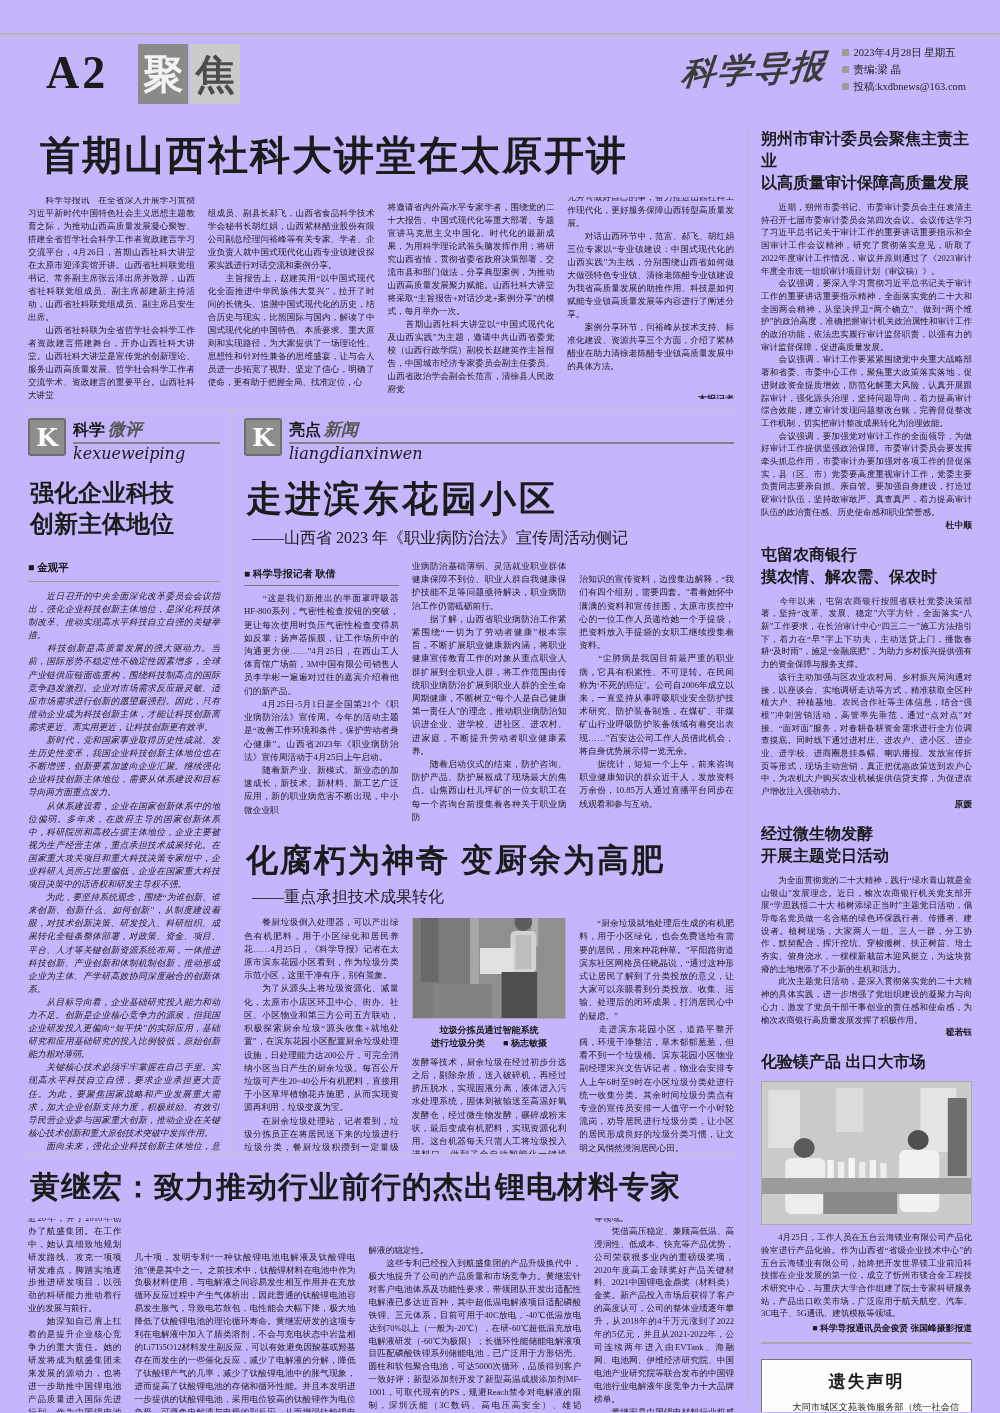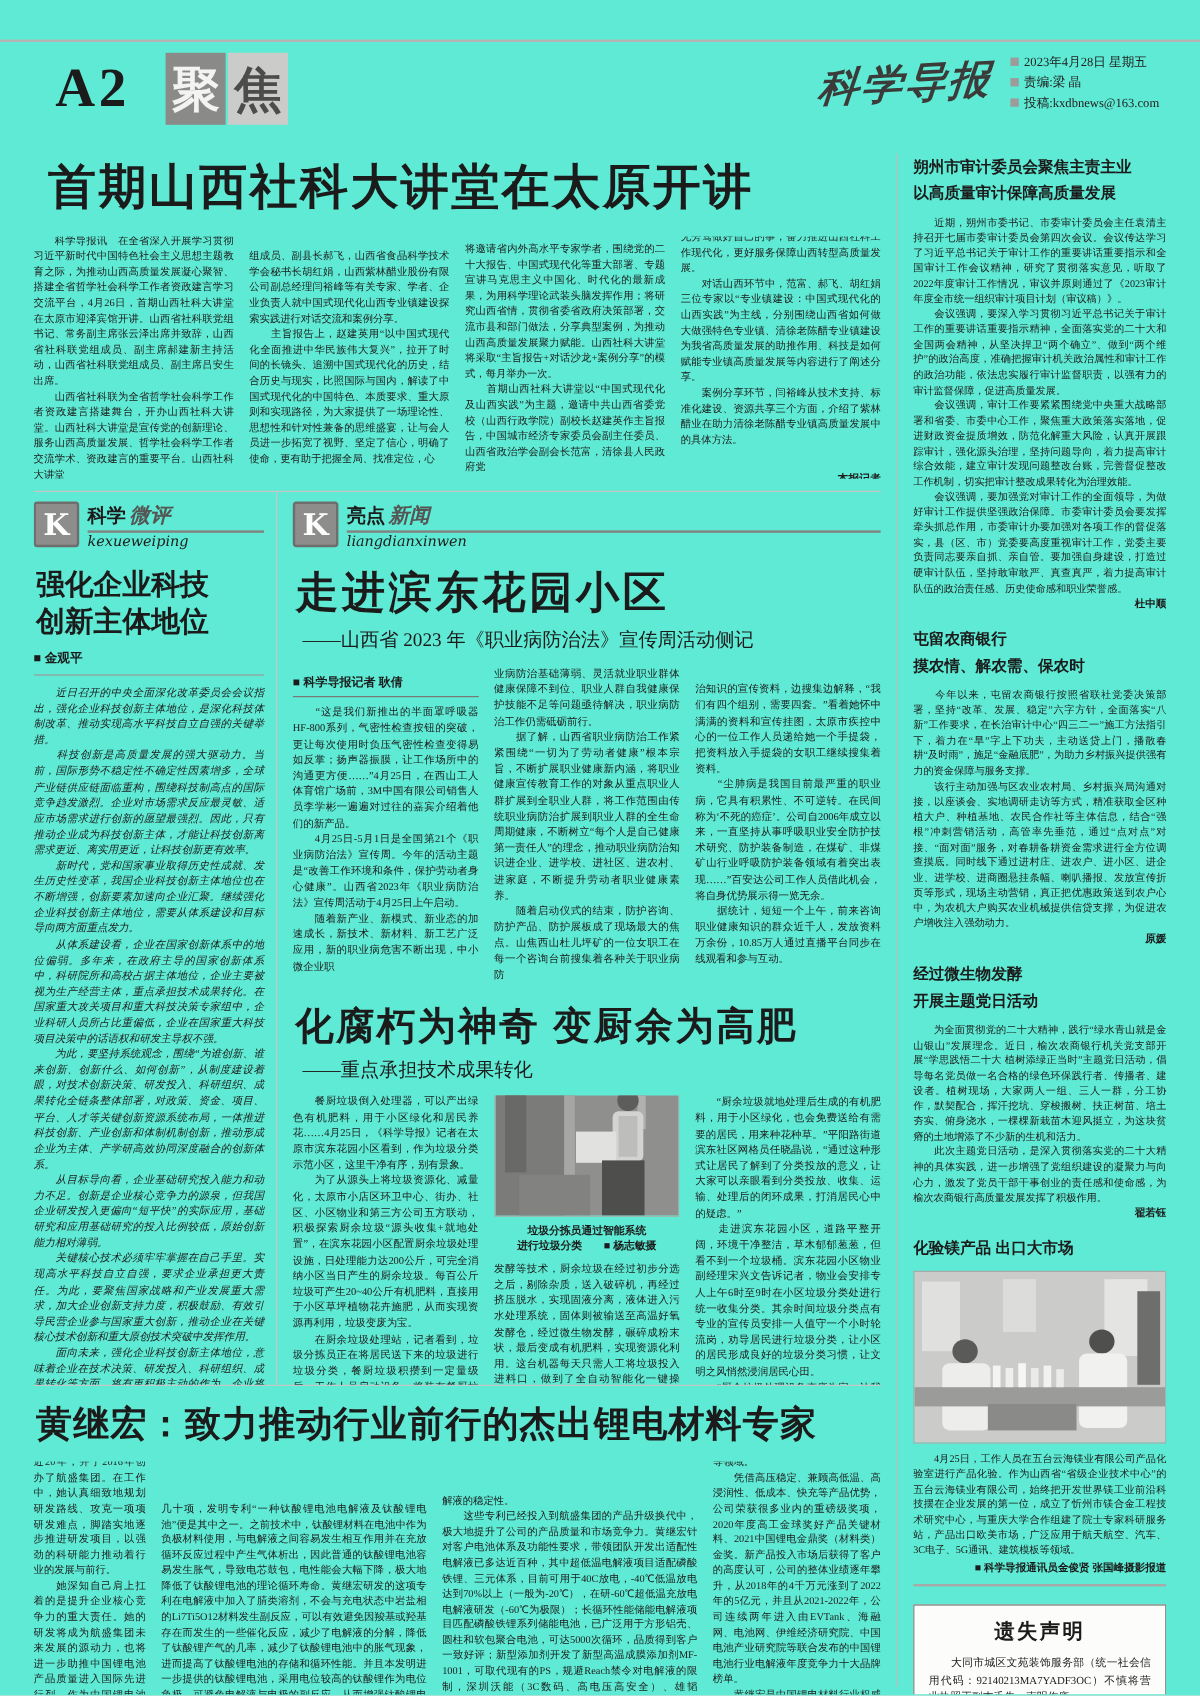--- a/index.html
+++ b/index.html
@@ -1,16 +1,16 @@
 <!DOCTYPE html>
 <html><head>
 <meta charset="utf-8">
 <style>
   html,body{margin:0;padding:0;background:#dcdcda;}
-  .page{position:relative;width:1000px;height:1413px;margin:0 auto;background:#5eead4;color:#1b1b1b;
+  .page{position:relative;width:1000px;height:1413px;margin:0 auto;background:#c4b5fd;color:#1b1b1b;
         font-family:"Liberation Serif",serif;box-sizing:border-box;padding:0 28px;overflow:hidden;}
   .top-rule{position:absolute;top:33px;left:0;right:0;height:2px;background:#b4b4b2;}
   
   .header{display:flex;align-items:flex-start;padding-top:44px;height:74px;}
   .page-label{font-size:46px;font-weight:bold;letter-spacing:3px;line-height:58px;margin-left:18px;}
   .focus-logo{display:flex;margin-left:30px;margin-top:0;}
   .focus-block{width:50px;height:60px;display:flex;align-items:center;justify-content:center;
                font-size:40px;font-weight:bold;font-family:"Liberation Sans",sans-serif;}
   .focus-block.f1{background:#8a8a88;color:#f3f3f1;}
   .focus-block.f2{background:#cbcbc9;color:#4c4c4a;margin-left:2px;}
@@ -39,23 +39,23 @@
   .kx-box{width:192px;flex:none;padding-top:8px;}
   .ld-box{flex:1;min-width:0;border-left:1px solid #c6c6c4;margin-left:10px;padding-left:13px;padding-top:8px;}
   .sec-head{display:flex;align-items:flex-start;}
   .k-logo{width:34px;height:34px;background:#8d8d8b;color:#fdfdfd;font-family:"DejaVu Serif",serif;
           font-weight:bold;font-size:25px;display:flex;align-items:center;justify-content:center;
           border:2px solid #6e6e6c;border-radius:3px;flex:none;}
   .sec-titles{flex:1;margin-left:7px;min-width:0;}
   .sec-row1{display:flex;align-items:baseline;gap:3px;border-bottom:2px solid #828280;padding-bottom:1px;}
   .sec-bold{font-family:"Liberation Sans",sans-serif;font-weight:bold;font-size:16px;}
   .sec-script{font-family:"DejaVu Serif",serif;font-style:italic;font-weight:bold;font-size:17px;color:#555553;}
-  .sec-pinyin{font-family:"DejaVu Serif",serif;font-style:italic;font-size:12px;color:#48484 6;}
+  .sec-pinyin{font-family:"DejaVu Serif",serif;font-style:italic;font-size:16px;color:#48484 6;}
   .kx-title{font-family:"Liberation Sans",sans-serif;font-weight:bold;font-size:24px;line-height:31px;
-            margin:14px 0 8px 2px;white-space:pre-line;}
+            margin:14px 0 22px 2px;white-space:pre-line;}
   .kx-byline{font-size:10.5px;font-weight:bold;font-family:"Liberation Sans",sans-serif;
              border-bottom:1px solid #9a9a98;padding-bottom:6px;margin-bottom:8px;}
   .kx-body{font-size:8.8px;line-height:13.1px;font-style:italic;}
   
   .ld-art1-title{font-family:"Liberation Sans",sans-serif;font-weight:bold;font-size:36px;
                  letter-spacing:3px;margin:12px 0 4px 2px;}
   .ld-subtitle{font-size:16px;margin:0 0 10px 8px;}
   .ld-cols{display:flex;gap:13px;}
   .ld-cols .colwrap{flex:1;min-width:0;}
   .ld-cols .body-text{font-size:8.7px;line-height:13.2px;}
@@ -69,21 +69,21 @@
   .photo1 svg{display:block;width:100%;height:100%;}
   .photo-caption{font-size:9px;font-weight:bold;font-family:"Liberation Sans",sans-serif;
                  text-align:center;line-height:13px;white-space:pre-line;margin-bottom:6px;}
   
   .bt-title{font-family:Liberation Serif, serif;font-weight:bold;font-size:30px;
             letter-spacing:1px;margin:12px 0 10px 2px;}
   .bt-cols{height:246px;overflow:hidden;}
   .bt-cols .body-text{font-size:8.6px;line-height:12.9px;}
   
   .r-art{margin-bottom:12px;}
-  .r-title{font-family:"Liberation Sans",sans-serif;font-weight:bold;font-size:13px;line-height:22px;}
+  .r-title{font-family:"Liberation Sans",sans-serif;font-weight:bold;font-size:16px;line-height:22px;}
   .r-body{font-size:8.5px;line-height:12.7px;text-align:justify;white-space:pre-line;margin-top:7px;}
   .r-author{text-align:right;font-weight:bold;font-size:8.8px;margin-top:1px;}
   .mg-photo{height:142px;margin-top:8px;border:1px solid #aaa;}
   .mg-photo svg{display:block;width:100%;height:100%;}
   .mg-caption{font-size:8.5px;line-height:12.7px;text-align:justify;white-space:pre-line;margin-top:6px;}
   .mg-credit{font-size:8.8px;font-weight:bold;font-family:"Liberation Sans",sans-serif;text-align:right;
              border-bottom:2px solid #a9a9a7;padding-bottom:7px;margin-top:3px;}
   .lost-box{border:1px solid #777775;padding:10px 12px 12px 12px;margin-top:15px;background:#fcfcfa;}
   .lost-title{text-align:center;font-family:"Liberation Sans",sans-serif;font-weight:bold;font-size:17px;
               letter-spacing:2px;margin-bottom:7px;}

